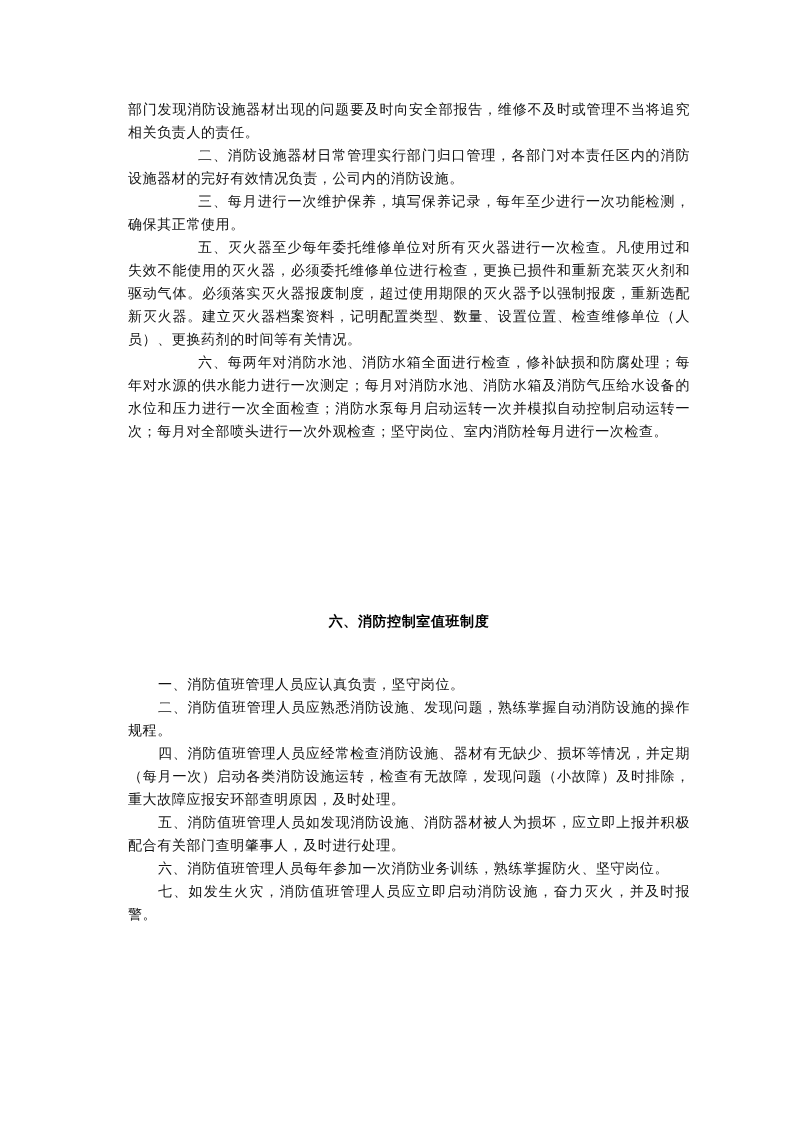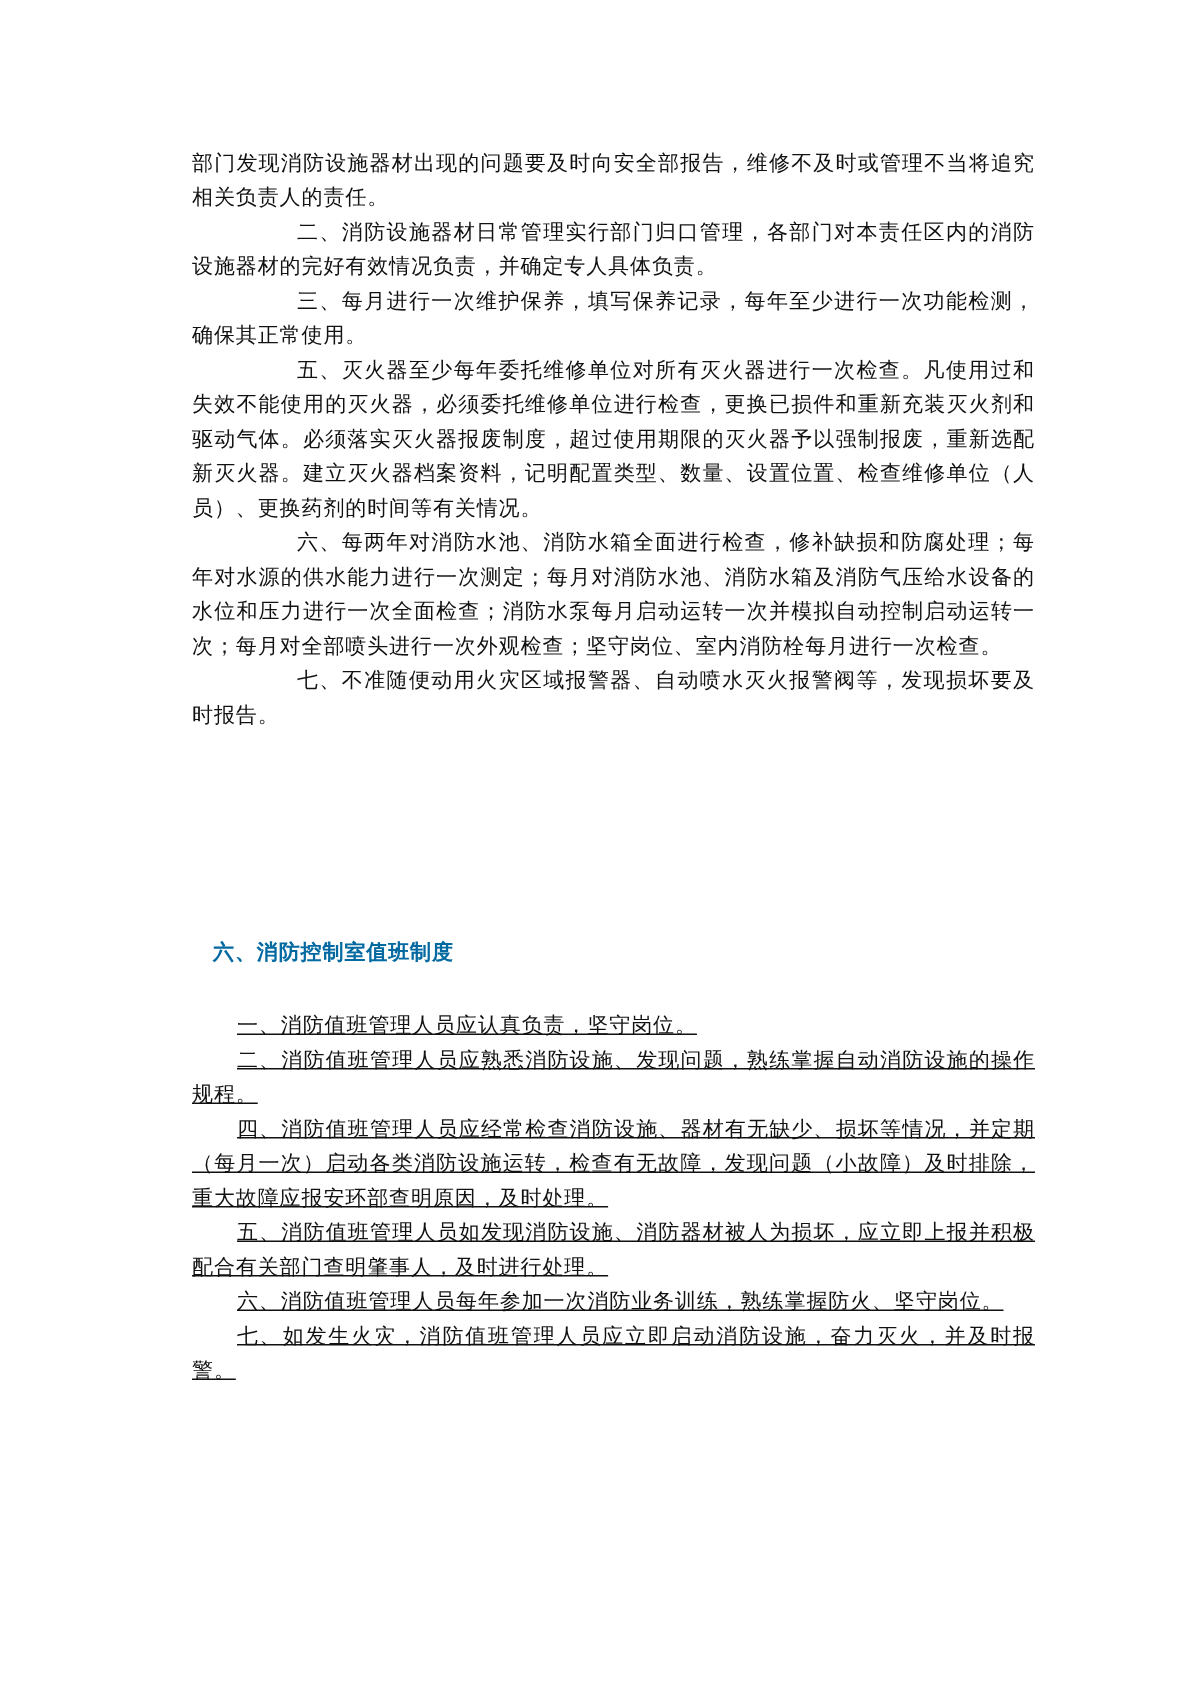--- a/index.html
+++ b/index.html
@@ -22,25 +22,26 @@
       width: 562px;
     }
     .para {
       font-size: 14px;
       line-height: 23px;
       margin: 0;
       text-align: justify;
       letter-spacing: 0.6px;
     }
     .indent-deep { text-indent: 70px; }
-    .indent-normal { text-indent: 30px; text-decoration: underline; }
+    .indent-normal { text-indent: 30px; }
     .section-title {
-      color: #0369a1;
+      color: #000000;
       font-size: 14px;
-      margin: 14px;
+      text-align: center;
+      margin: 0;
       line-height: 23px;
       letter-spacing: 0.6px;
       position: absolute;
       left: 0;
       width: 562px;
       top: 512px;
     }
     .section2 {
       position: absolute;
       left: 0;
@@ -48,25 +49,24 @@
       width: 562px;
     }
   </style>
 </head>
 <body>
 
 <div class="page">
 
   <div>
     <p class="para">部门发现消防设施器材出现的问题要及时向安全部报告，维修不及时或管理不当将追究相关负责人的责任。</p>
-    <p class="para indent-deep">二、消防设施器材日常管理实行部门归口管理，各部门对本责任区内的消防设施器材的完好有效情况负责，并确定专人具体负责。</p>
+    <p class="para indent-deep">二、消防设施器材日常管理实行部门归口管理，各部门对本责任区内的消防设施器材的完好有效情况负责，公司内的消防设施。</p>
     <p class="para indent-deep">三、每月进行一次维护保养，填写保养记录，每年至少进行一次功能检测，确保其正常使用。</p>
     <p class="para indent-deep">五、灭火器至少每年委托维修单位对所有灭火器进行一次检查。凡使用过和失效不能使用的灭火器，必须委托维修单位进行检查，更换已损件和重新充装灭火剂和驱动气体。必须落实灭火器报废制度，超过使用期限的灭火器予以强制报废，重新选配新灭火器。建立灭火器档案资料，记明配置类型、数量、设置位置、检查维修单位（人员）、更换药剂的时间等有关情况。</p>
     <p class="para indent-deep">六、每两年对消防水池、消防水箱全面进行检查，修补缺损和防腐处理；每年对水源的供水能力进行一次测定；每月对消防水池、消防水箱及消防气压给水设备的水位和压力进行一次全面检查；消防水泵每月启动运转一次并模拟自动控制启动运转一次；每月对全部喷头进行一次外观检查；坚守岗位、室内消防栓每月进行一次检查。</p>
-    <p class="para indent-deep">七、不准随便动用火灾区域报警器、自动喷水灭火报警阀等，发现损坏要及时报告。</p>
   </div>
 
   <h2 class="section-title">六、消防控制室值班制度</h2>
 
   <div class="section2">
     <p class="para indent-normal">一、消防值班管理人员应认真负责，坚守岗位。</p>
     <p class="para indent-normal">二、消防值班管理人员应熟悉消防设施、发现问题，熟练掌握自动消防设施的操作规程。</p>
     <p class="para indent-normal">四、消防值班管理人员应经常检查消防设施、器材有无缺少、损坏等情况，并定期（每月一次）启动各类消防设施运转，检查有无故障，发现问题（小故障）及时排除，重大故障应报安环部查明原因，及时处理。</p>
     <p class="para indent-normal">五、消防值班管理人员如发现消防设施、消防器材被人为损坏，应立即上报并积极配合有关部门查明肇事人，及时进行处理。</p>
     <p class="para indent-normal">六、消防值班管理人员每年参加一次消防业务训练，熟练掌握防火、坚守岗位。</p>

